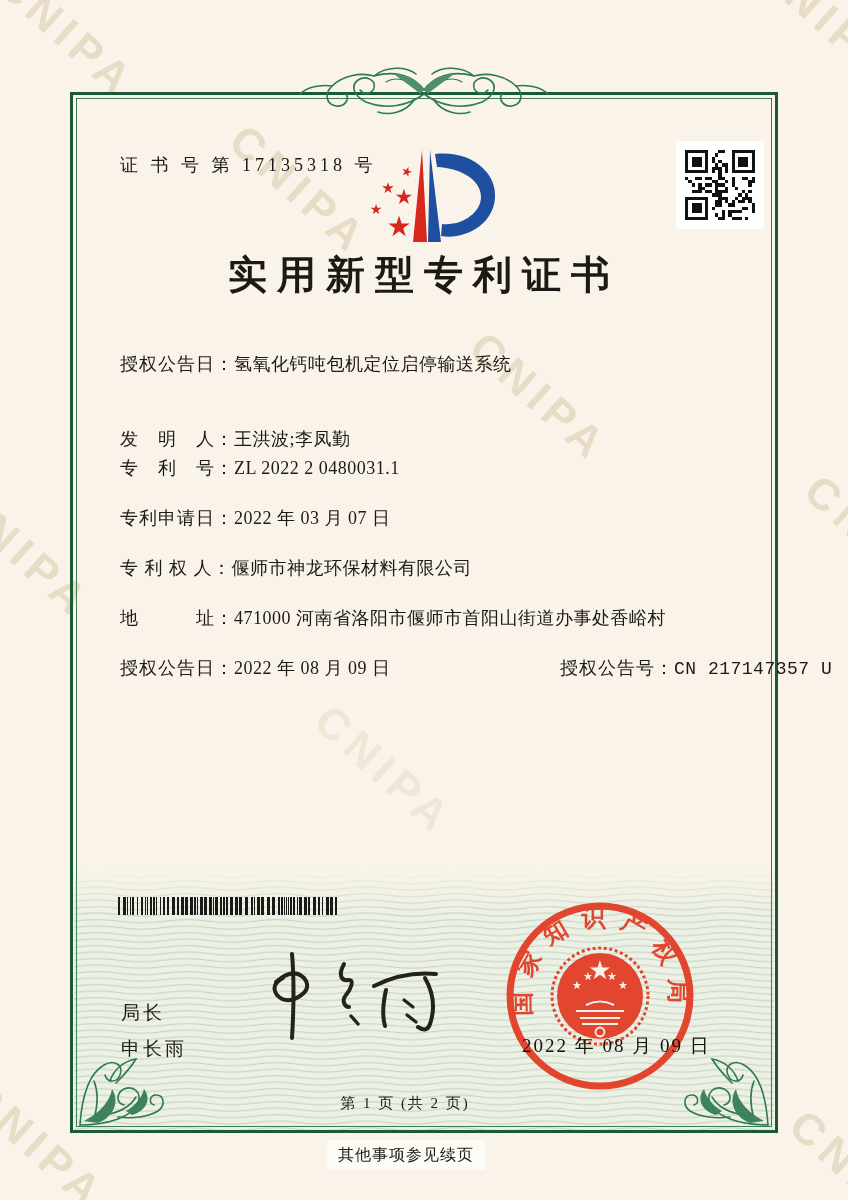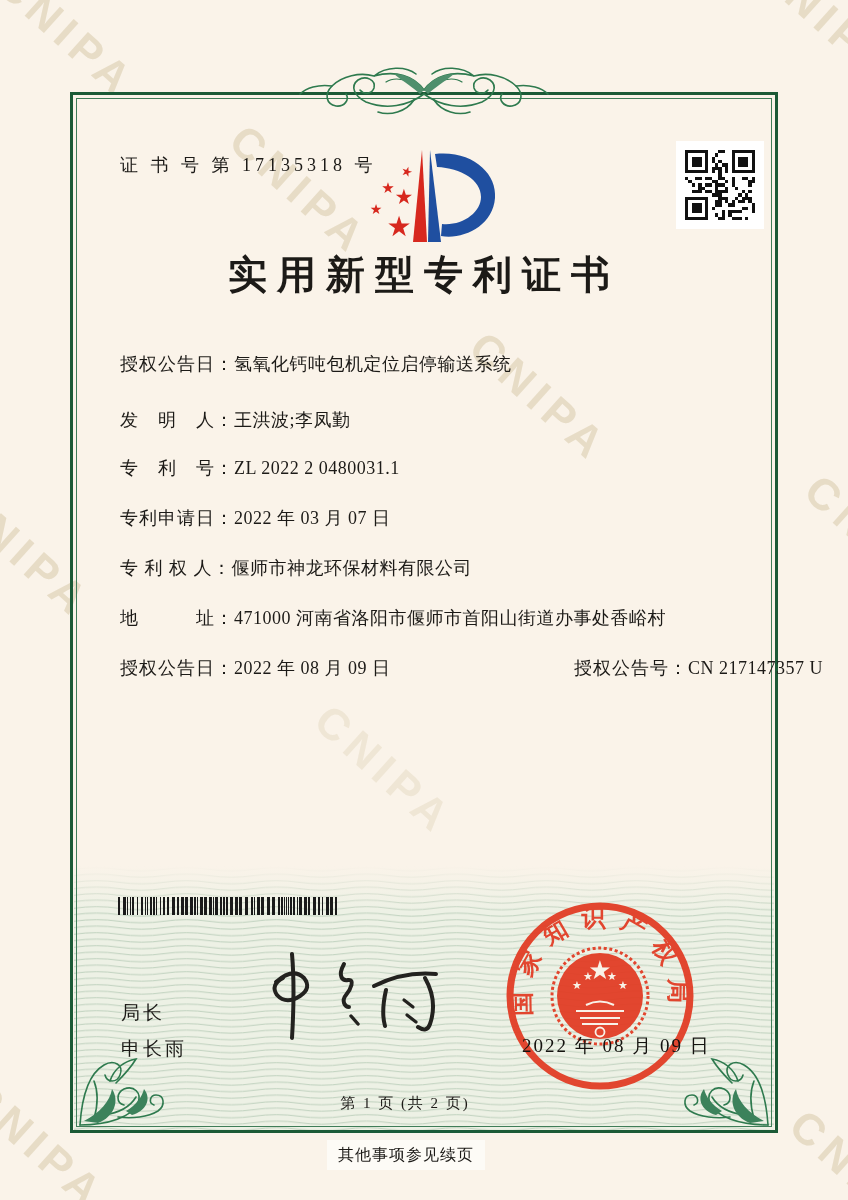--- a/index.html
+++ b/index.html
@@ -28,21 +28,21 @@
   .waves{ position:absolute; left:74px; top:866px; width:700px; height:264px; }
   
   .cert-no{ position:absolute; left:120px; top:153px; font-size:18px; letter-spacing:4px; }
   .title{
     position:absolute; left:0; top:248px; width:848px; text-align:center;
     font-size:39px; font-weight:bold; letter-spacing:10px;
   }
   .row{ position:absolute; left:120px; font-size:18px; white-space:nowrap; }
   .row .lbl{ letter-spacing:1px; }
   .row .val{ letter-spacing:0.5px;margin-top:8px; }
-  .grant2{ position:absolute; left:454px; top:0; }
+  .grant2{ position:absolute; left:440px; top:0;font-family:Liberation Mono, monospace; }
   .body-par{
     position:absolute; left:120px; top:698px; width:612px;
     font-size:17.5px; line-height:27px; text-align:justify;
   }
   .body-par p{ margin:0; text-indent:2em; }
   .official{ position:absolute; left:121px; font-family:"Liberation Sans","DejaVu Sans",sans-serif; font-size:19px; letter-spacing:3px;margin-top:32px; }
   .page-info{ position:absolute; left:0; top:1094px; width:810px; text-align:center; font-size:15px; letter-spacing:2px; }
   .cont-box{
     position:absolute; left:327px; top:1140px; width:158px; height:30px;
     background:#fdfbf6; display:flex; align-items:center; justify-content:center;
@@ -285,21 +285,21 @@
         <rect x="3.3333333333333335" y="50" width="16.666666666666668" height="16.666666666666668" fill="#fff"></rect>
         <rect x="6.666666666666667" y="53.333333333333336" width="10" height="10" fill="#111"></rect>
       </svg>
   </div>
 
   <div class="title">实用新型专利证书</div>
 
   <div class="row" style="top:352px">
     <span class="lbl">授权公告日：</span><span class="val">氢氧化钙吨包机定位启停输送系统</span>
   </div>
-  <div class="row" style="top:408px">
+  <div class="row" style="top:427px">
     <span class="lbl">发　明　人：</span><span class="val">王洪波;李凤勤</span>
   </div>
   <div class="row" style="top:456px">
     <span class="lbl">专　利　号：</span><span class="val">ZL 2022 2 0480031.1</span>
   </div>
   <div class="row" style="top:506px">
     <span class="lbl">专利申请日：</span><span class="val">2022 年 03 月 07 日</span>
   </div>
   <div class="row" style="top:556px">
     <span class="lbl">专 利 权 人：</span><span class="val">偃师市神龙环保材料有限公司</span>

